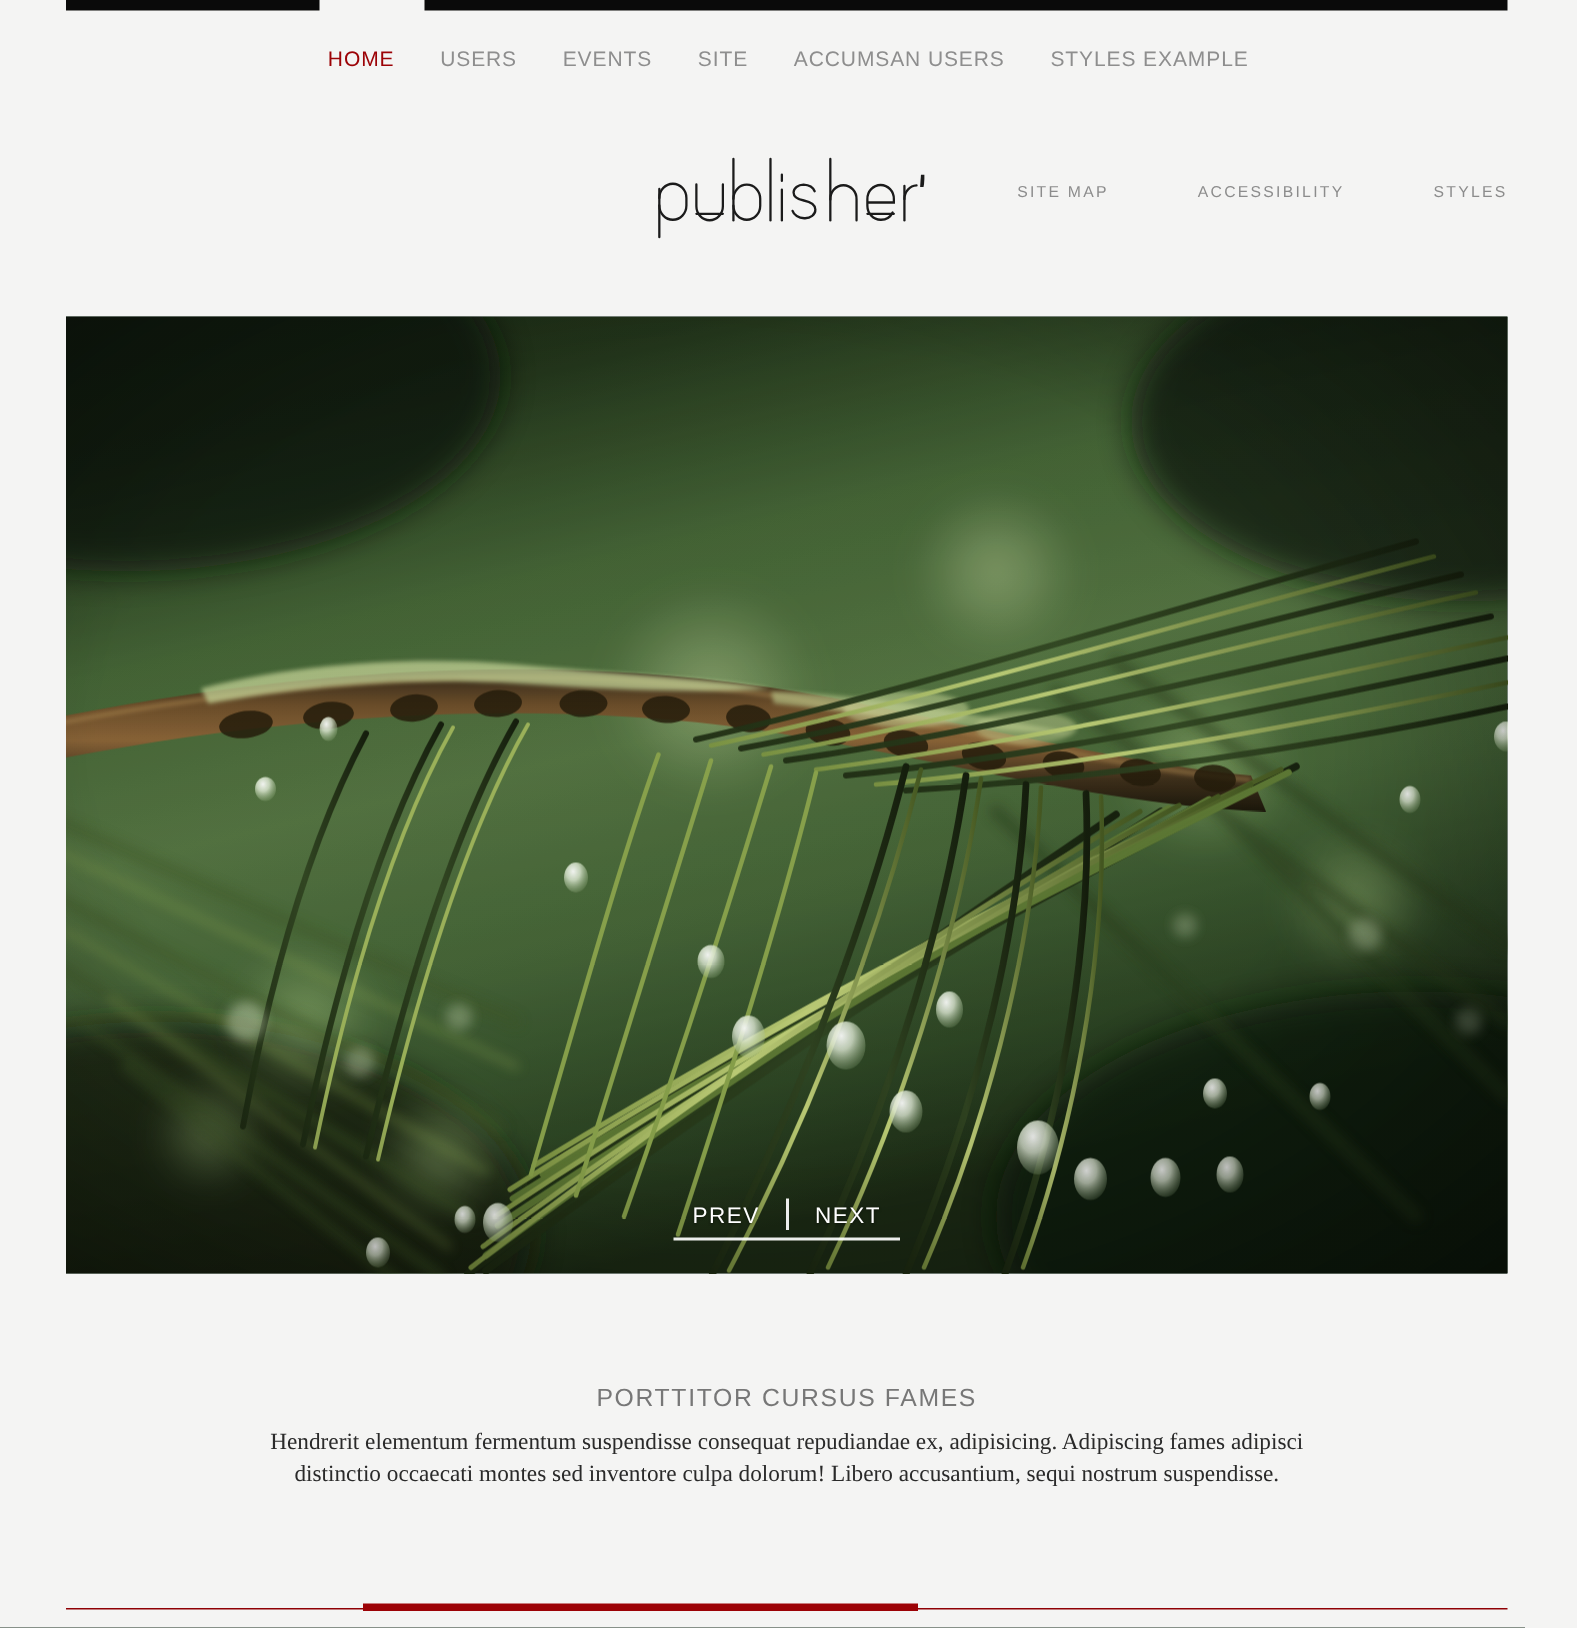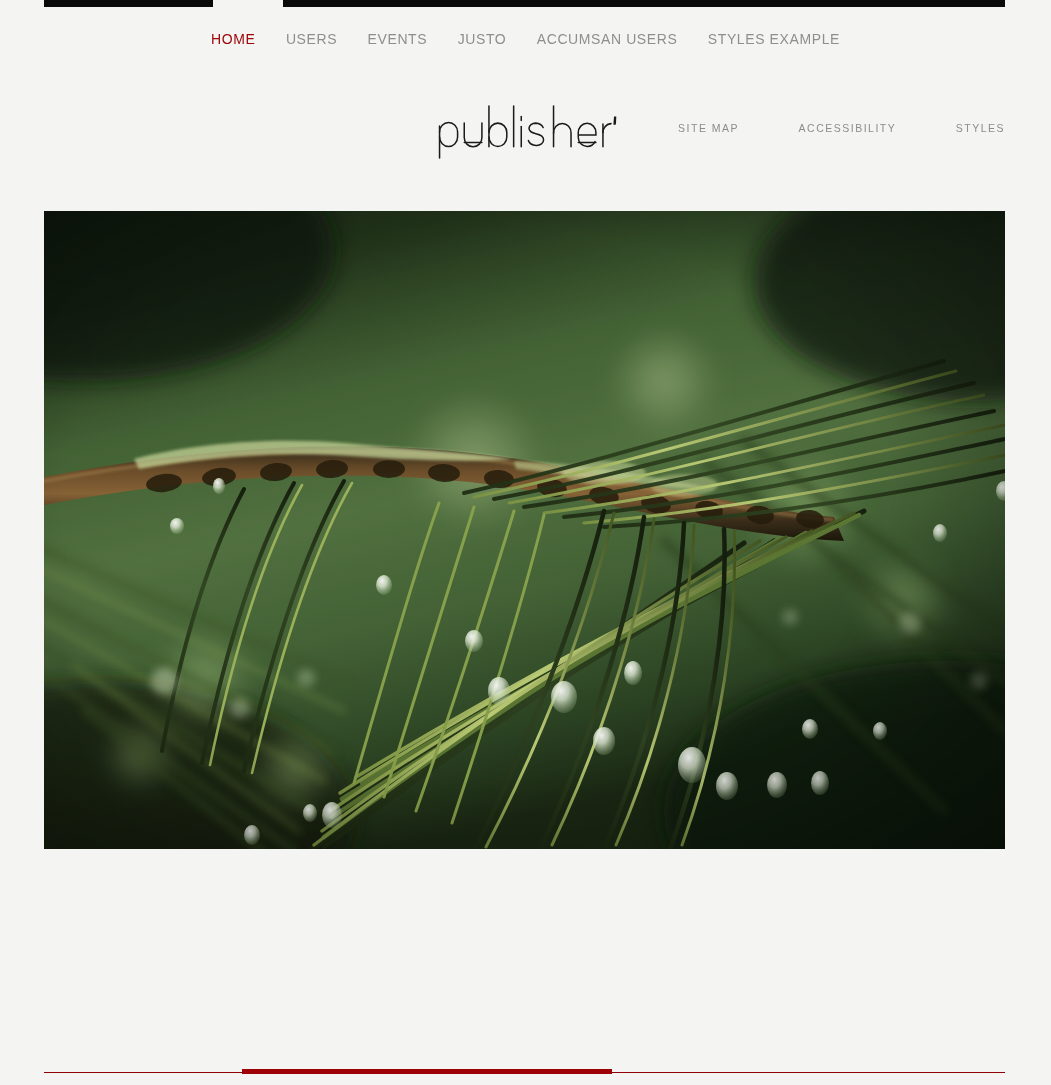--- a/index.html
+++ b/index.html
@@ -186,21 +186,21 @@
 
 <div class="topbars">
   <div class="topbar-a"></div>
   <div class="topbar-b"></div>
 </div>
 
 <nav class="mainnav">
   <a href="#" class="active">HOME</a>
   <a href="#">USERS</a>
   <a href="#">EVENTS</a>
-  <a href="#">JUSTO</a>
+  <a href="#">SITE</a>
   <a href="#">ACCUMSAN USERS</a>
   <a href="#">STYLES EXAMPLE</a>
 </nav>
 
 <div class="logo-wrap">
   <span class="logo">
     <svg width="190" height="56" viewBox="0 0 190 56" aria-hidden="true">
       <g fill="none" stroke="#1b1b1b" stroke-width="1.6" stroke-linecap="round">
 
         <path d="M4 22 L4 54"></path>
@@ -484,19 +484,28 @@
 
       <rect width="961" height="638" fill="url(#bg)" opacity="0.06"></rect>
       <radialGradient id="vig" cx="0.45" cy="0.45" r="0.78">
         <stop offset="0.55" stop-color="#000000" stop-opacity="0"></stop>
         <stop offset="1" stop-color="#000000" stop-opacity="0.5"></stop>
       </radialGradient>
       <rect width="961" height="638" fill="url(#vig)"></rect>
     </svg>
   </div>
 
+  <div class="slider-ctrls">
+    <span class="ctrl-box">
+      <a href="#">PREV</a>
+      <span class="ctrl-sep"></span>
+      <a href="#">NEXT</a>
+    </span>
+  </div>
 </div>
 
 <section class="intro">
+  <h2 class="intro-title">PORTTITOR CURSUS FAMES</h2>
+  <p class="intro-body">Hendrerit elementum fermentum suspendisse consequat repudiandae ex, adipisicing. Adipiscing fames adipisci distinctio occaecati montes sed inventore culpa dolorum! Libero accusantium, sequi nostrum suspendisse.</p>
 </section>
 
 <div class="botrule-thin"></div>
 <div class="botrule-thick"></div>
 
 </body></html>

